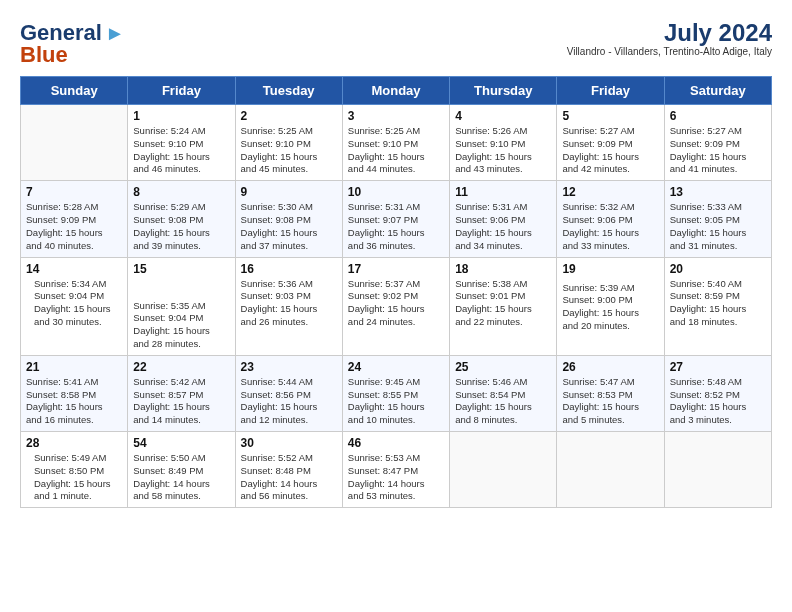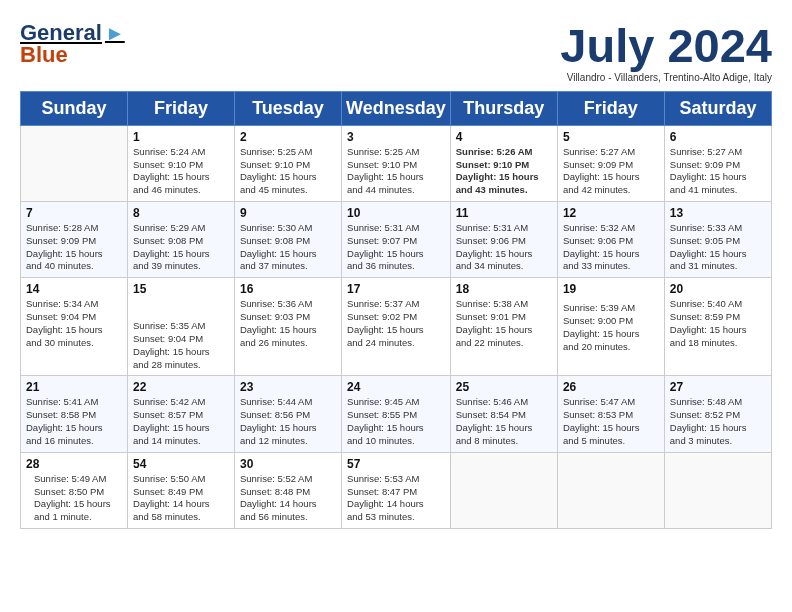--- a/index.html
+++ b/index.html
@@ -23,39 +23,39 @@
     }
     .logo-row {
       display: flex;
       align-items: center;
       gap: 2px;
     }
     .title-area {
       text-align: right;
     }
     .month-title {
-      font-size: 47px;
+      font-size: 24px;
       font-weight: bold;
       color: #1a3c6e;
       line-height: 1.1;
     }
     .subtitle {
       font-size: 10px;
       color: #333;
       font-weight: normal;
     }
     table {
       width: 100%;
       border-collapse: collapse;
       margin-top: 6px;
     }
     thead tr th {
       background-color: #2255a4;
       color: #fff;
-      font-size: 18px;
+      font-size: 13px;
       font-weight: bold;
       padding: 6px 4px;
       text-align: center;
       border: 1px solid #5588cc;
     }
     tbody tr td {
       border: 1px solid #ccc;
       vertical-align: top;
       padding: 4px 5px;
       width: calc(100% / 7);
@@ -83,41 +83,41 @@
       background: #f9f9f9 !important;
     }
   </style>
 </head>
 <body>
 
 <div class="header-area">
   <div class="logo">
     <div class="logo-row">
       <div>
-        <div style="display:flex;align-items:center;gap:3px;text-decoration:underline;">
+        <div style="display:flex;align-items:center;gap:3px;">
           <span style="font-size:22px;font-weight:bold;color:#1a3c6e;">General</span>
           <span style="color:#4a9fd4;font-size:20px;">►</span>
         </div>
         <div style="font-size:22px;font-weight:bold;color:#c2410c;margin-top:-4px;">Blue</div>
       </div>
     </div>
   </div>
   <div class="title-area">
     <div class="month-title">July 2024</div>
     <div class="subtitle">Villandro - Villanders, Trentino-Alto Adige, Italy</div>
   </div>
 </div>
 
 <table>
   <thead>
     <tr>
     <th>Sunday</th>
         <th>Friday</th>
         <th>Tuesday</th>
-        <th>Wednesday</th>
+        <th>Monday</th>
         <th>Thursday</th>
         <th>Friday</th>
         <th>Saturday</th>
       </tr>
   </thead>
   <tbody id="calendar-body">
   <tr>
         <td class="empty-cell"></td>
         <td>
           <span class="day-number">1</span>
@@ -135,21 +135,21 @@
         </td>
         <td>
           <span class="day-number">3</span>
           <div class="day-info" style="white-space: pre-line;">Sunrise: 5:25 AM
 Sunset: 9:10 PM
 Daylight: 15 hours
 and 44 minutes.</div>
         </td>
         <td>
           <span class="day-number">4</span>
-          <div class="day-info" style="white-space: pre-line; font-weight: bold;">Sunrise: 5:26 AM
+          <div class="day-info" style="white-space: pre-line;">Sunrise: 5:26 AM
 Sunset: 9:10 PM
 Daylight: 15 hours
 and 43 minutes.</div>
         </td>
         <td>
           <span class="day-number">5</span>
           <div class="day-info" style="white-space: pre-line;">Sunrise: 5:27 AM
 Sunset: 9:09 PM
 Daylight: 15 hours
 and 42 minutes.</div>
@@ -209,21 +209,21 @@
           <span class="day-number">13</span>
           <div class="day-info" style="white-space: pre-line;">Sunrise: 5:33 AM
 Sunset: 9:05 PM
 Daylight: 15 hours
 and 31 minutes.</div>
         </td>
       </tr>
       <tr>
         <td>
           <span class="day-number">14</span>
-          <div class="day-info" style="white-space: pre-line;">Sunrise: 5:34 AM
+          <div class="day-info" style="white-space: pre-line; margin-left: 8px;">Sunrise: 5:34 AM
 Sunset: 9:04 PM
 Daylight: 15 hours
 and 30 minutes.</div>
         </td>
         <td>
           <span class="day-number">15</span>
           <div class="day-info" style="white-space: pre-line; margin-top: 24px;">Sunrise: 5:35 AM
 Sunset: 9:04 PM
 Daylight: 15 hours
 and 28 minutes.</div>
@@ -331,21 +331,21 @@
 and 58 minutes.</div>
         </td>
         <td>
           <span class="day-number">30</span>
           <div class="day-info" style="white-space: pre-line;">Sunrise: 5:52 AM
 Sunset: 8:48 PM
 Daylight: 14 hours
 and 56 minutes.</div>
         </td>
         <td>
-          <span class="day-number">57</span>
+          <span class="day-number">46</span>
           <div class="day-info" style="white-space: pre-line;">Sunrise: 5:53 AM
 Sunset: 8:47 PM
 Daylight: 14 hours
 and 53 minutes.</div>
         </td>
         <td class="empty-cell"></td>
         <td class="empty-cell"></td>
         <td class="empty-cell"></td>
       </tr>
     </tbody>

